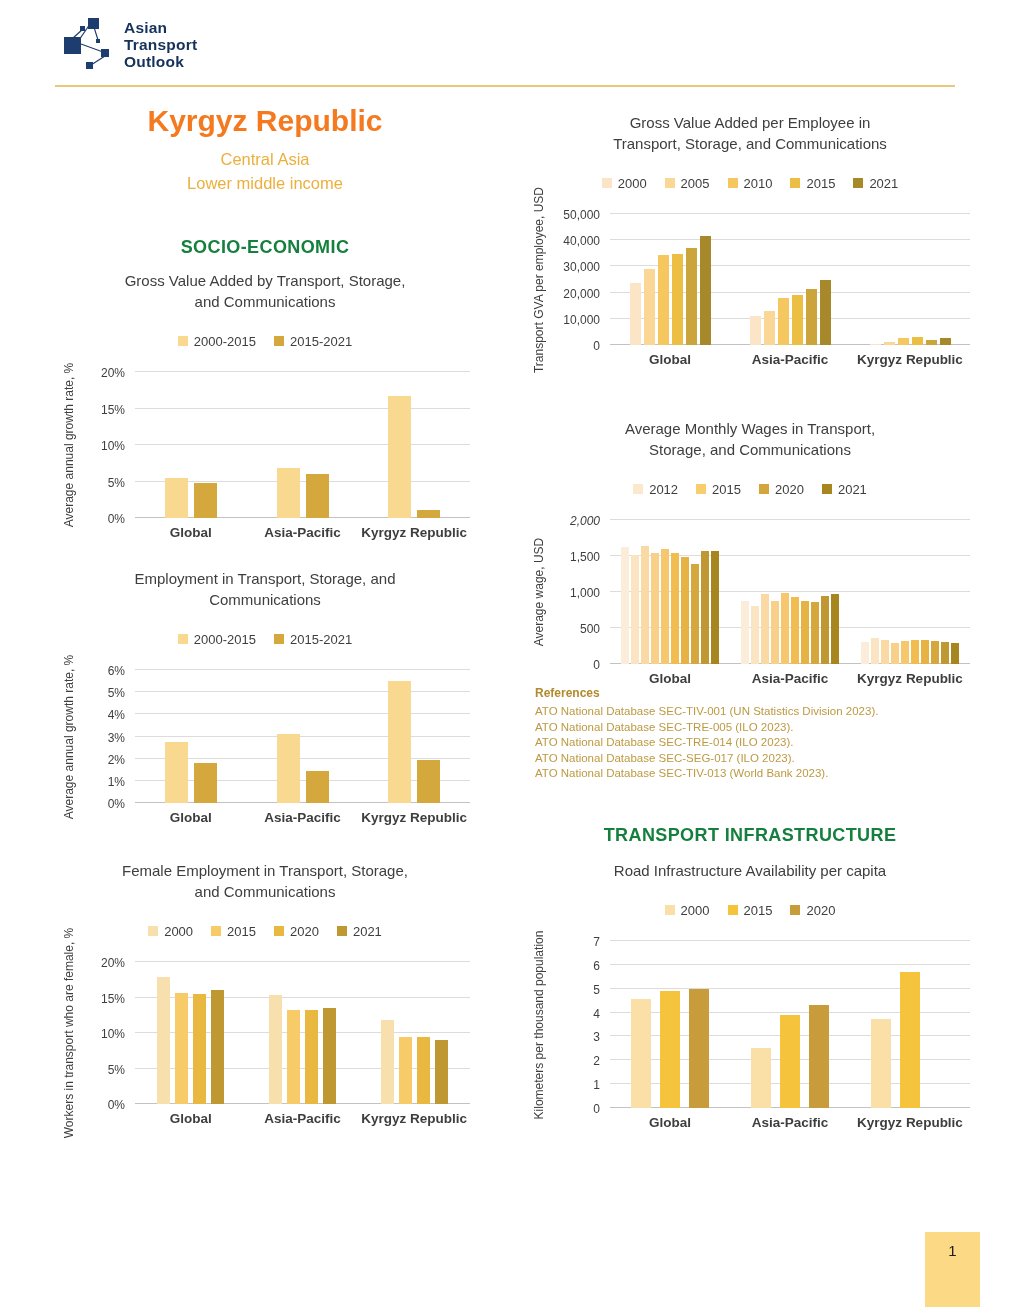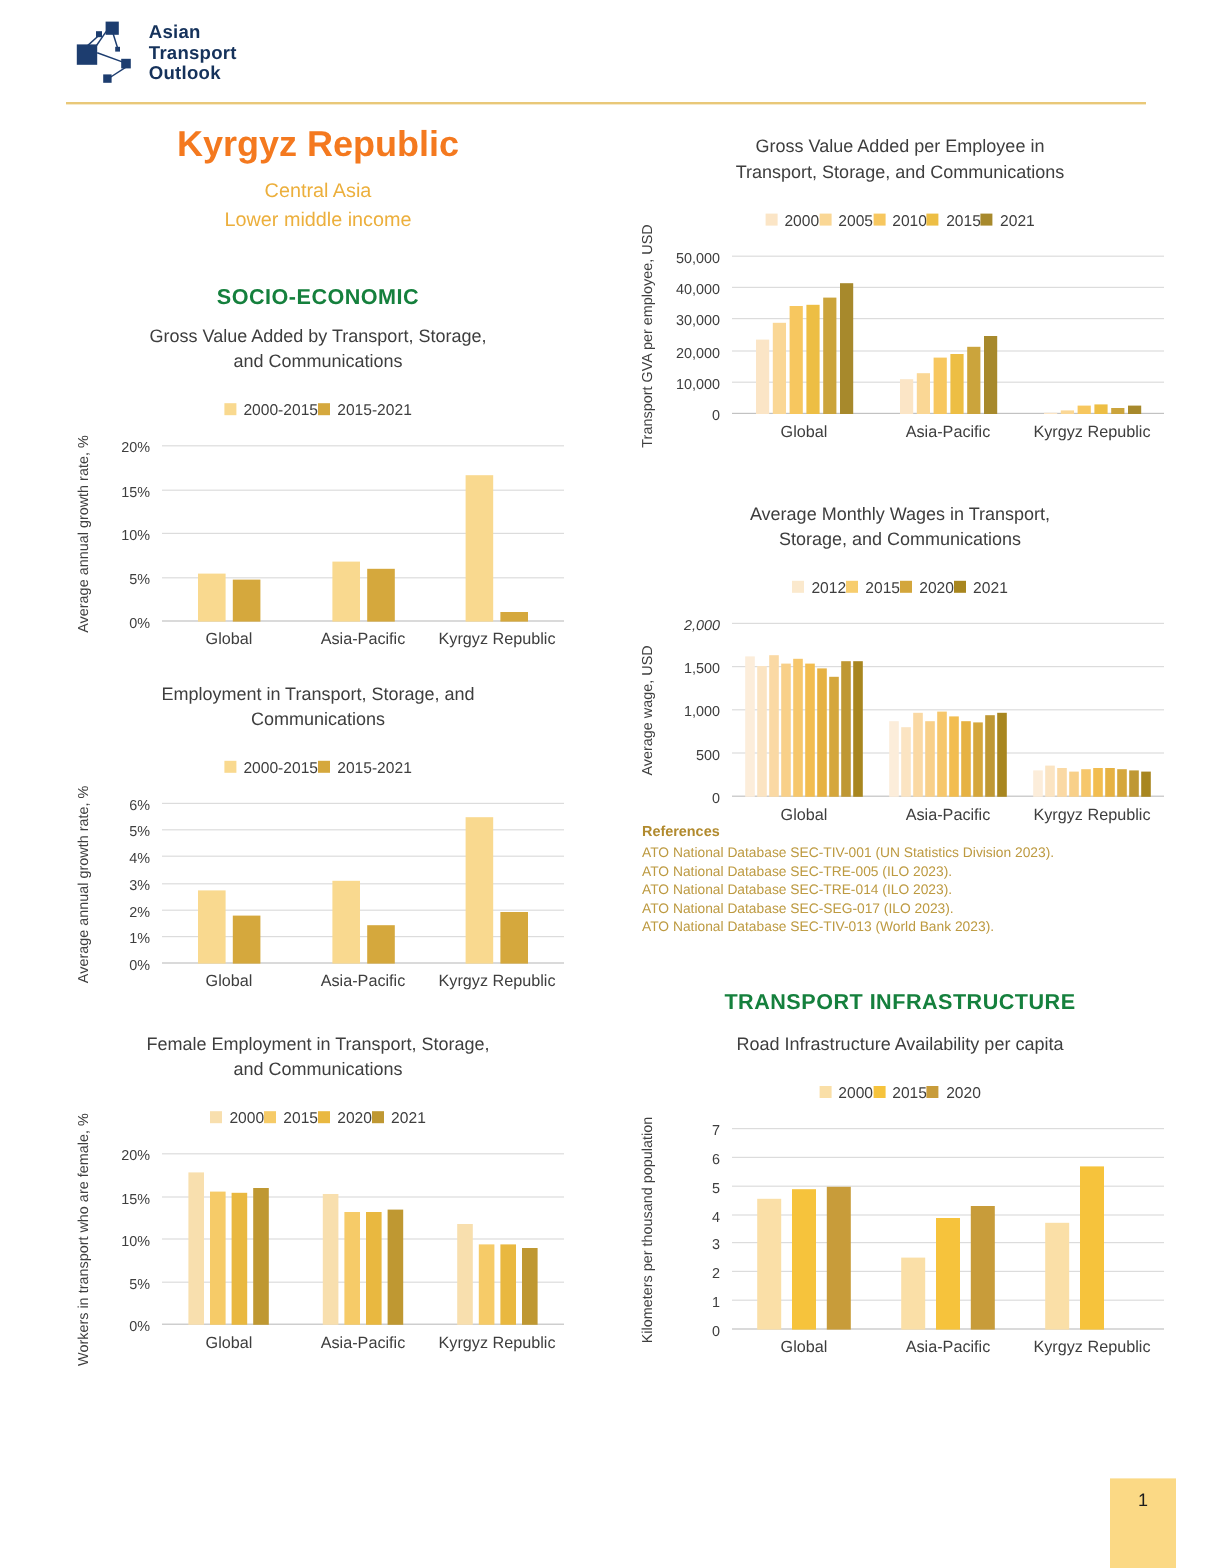--- a/index.html
+++ b/index.html
@@ -23,35 +23,35 @@
     font-size:16.5px;color:#ECAF3C;}
   .region{top:150px;} .income{top:174px;}
   .section-heading{position:absolute;text-align:center;font-size:18px;font-weight:700;
     color:#15803d;letter-spacing:.4px;}
   .socio{left:60px;top:237px;width:410px;}
   .infra{left:530px;top:825px;width:440px;}
   
   .chart{position:absolute;}
   .c-title{white-space:pre-line;text-align:center;font-size:15px;line-height:1.4;
     color:#3E3E3E;margin-bottom:22px;}
-  .c-legend{display:flex;justify-content:center;align-items:center;
+  .c-legend{display:flex;justify-content:center;align-items:center;gap:18px;
     height:14px;margin-bottom:24px;font-size:13px;color:#3E3E3E;}
   .legend-item{display:flex;align-items:center;gap:6px;}
   .legend-swatch{width:10px;height:10px;display:inline-block;}
   .c-body{position:relative;}
   .c-ylabel{position:absolute;left:2px;writing-mode:vertical-rl;
     transform:translateY(-50%) rotate(180deg);font-size:12px;color:#3E3E3E;white-space:nowrap;}
   .c-plot{position:relative;}
   .gridline{position:absolute;left:0;right:0;height:1px;background:#DCDCDC;}
   .gridline.baseline{background:#C2C2C2;}
   .tick{position:absolute;text-align:right;font-size:12px;color:#3E3E3E;}
   .bars{position:absolute;left:0;right:0;top:0;bottom:0;display:flex;align-items:flex-end;}
   .bar-group{flex:1;display:flex;justify-content:center;align-items:flex-end;}
   .bar{flex:none;}
-  .cats{display:flex;margin-top:7px;}
+  .cats{display:flex;margin-top:7px;font-weight:bold;}
   .cat{flex:1;text-align:center;font-size:13.5px;color:#3E3E3E;}
   
   .references{position:absolute;left:535px;top:686px;width:452px;}
   .ref-heading{font-size:12px;font-weight:700;color:#B18A2E;margin-bottom:4px;}
   .ref-line{font-size:11.5px;line-height:15.5px;color:#BD9A41;cursor:pointer;}
   
   .page-tab{position:absolute;left:925px;top:1232px;width:55px;height:75px;
     background:#FBD985;text-align:center;}
   .page-num{margin-top:10px;font-size:15px;color:#1c1c1c;}
 </style>

